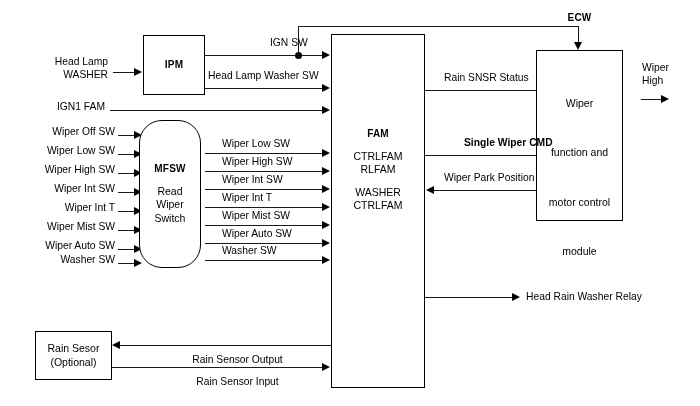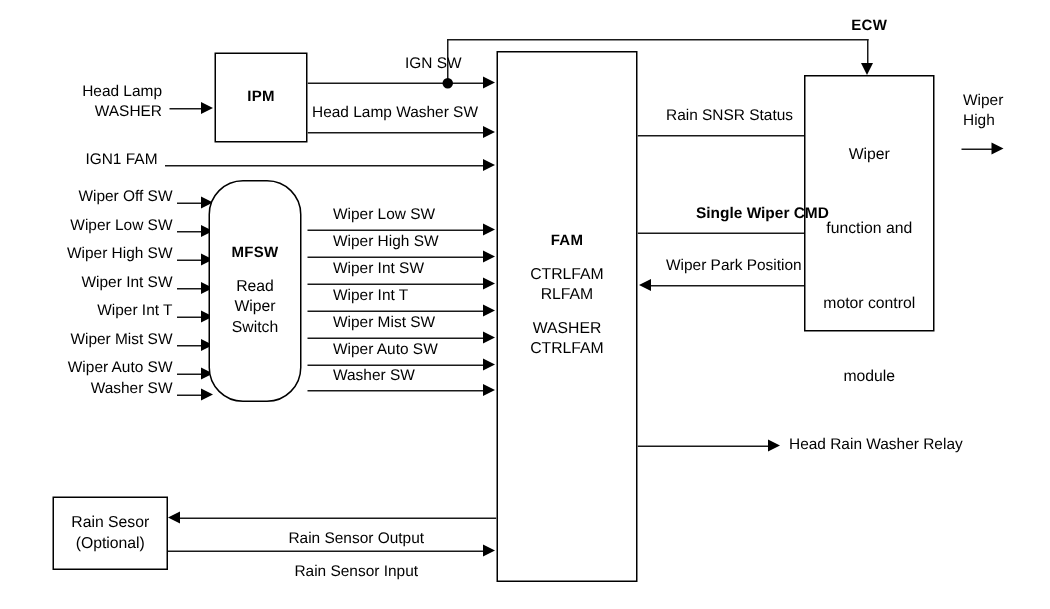--- a/index.html
+++ b/index.html
@@ -106,21 +106,21 @@
   </div>
 
   <div class="box" style="left:139px; top:120px; width:62px; height:148px;border-radius:23px;">
     <span class="bold-title">MFSW</span>
     <span class="gap"></span>
     <span class="sub">Read</span>
     <span class="sub">Wiper</span>
     <span class="sub">Switch</span>
   </div>
 
-  <div class="box" style="left:331px; top:34px; width:94px; height:354px; justify-content:flex-start; padding-top:120px;">
+  <div class="box" style="left:331px; top:34px; width:94px; height:354px; justify-content:flex-start; padding-top:93px;">
     <span class="bold-title">FAM</span>
     <span class="gap"></span>
     <span class="sub">CTRLFAM</span>
     <span class="sub">RLFAM</span>
     <span class="gap"></span>
     <span class="sub">WASHER</span>
     <span class="sub">CTRLFAM</span>
   </div>
 
   <div class="box" style="left:536px; top:50px; width:87px; height:171px;gap:36px;">

